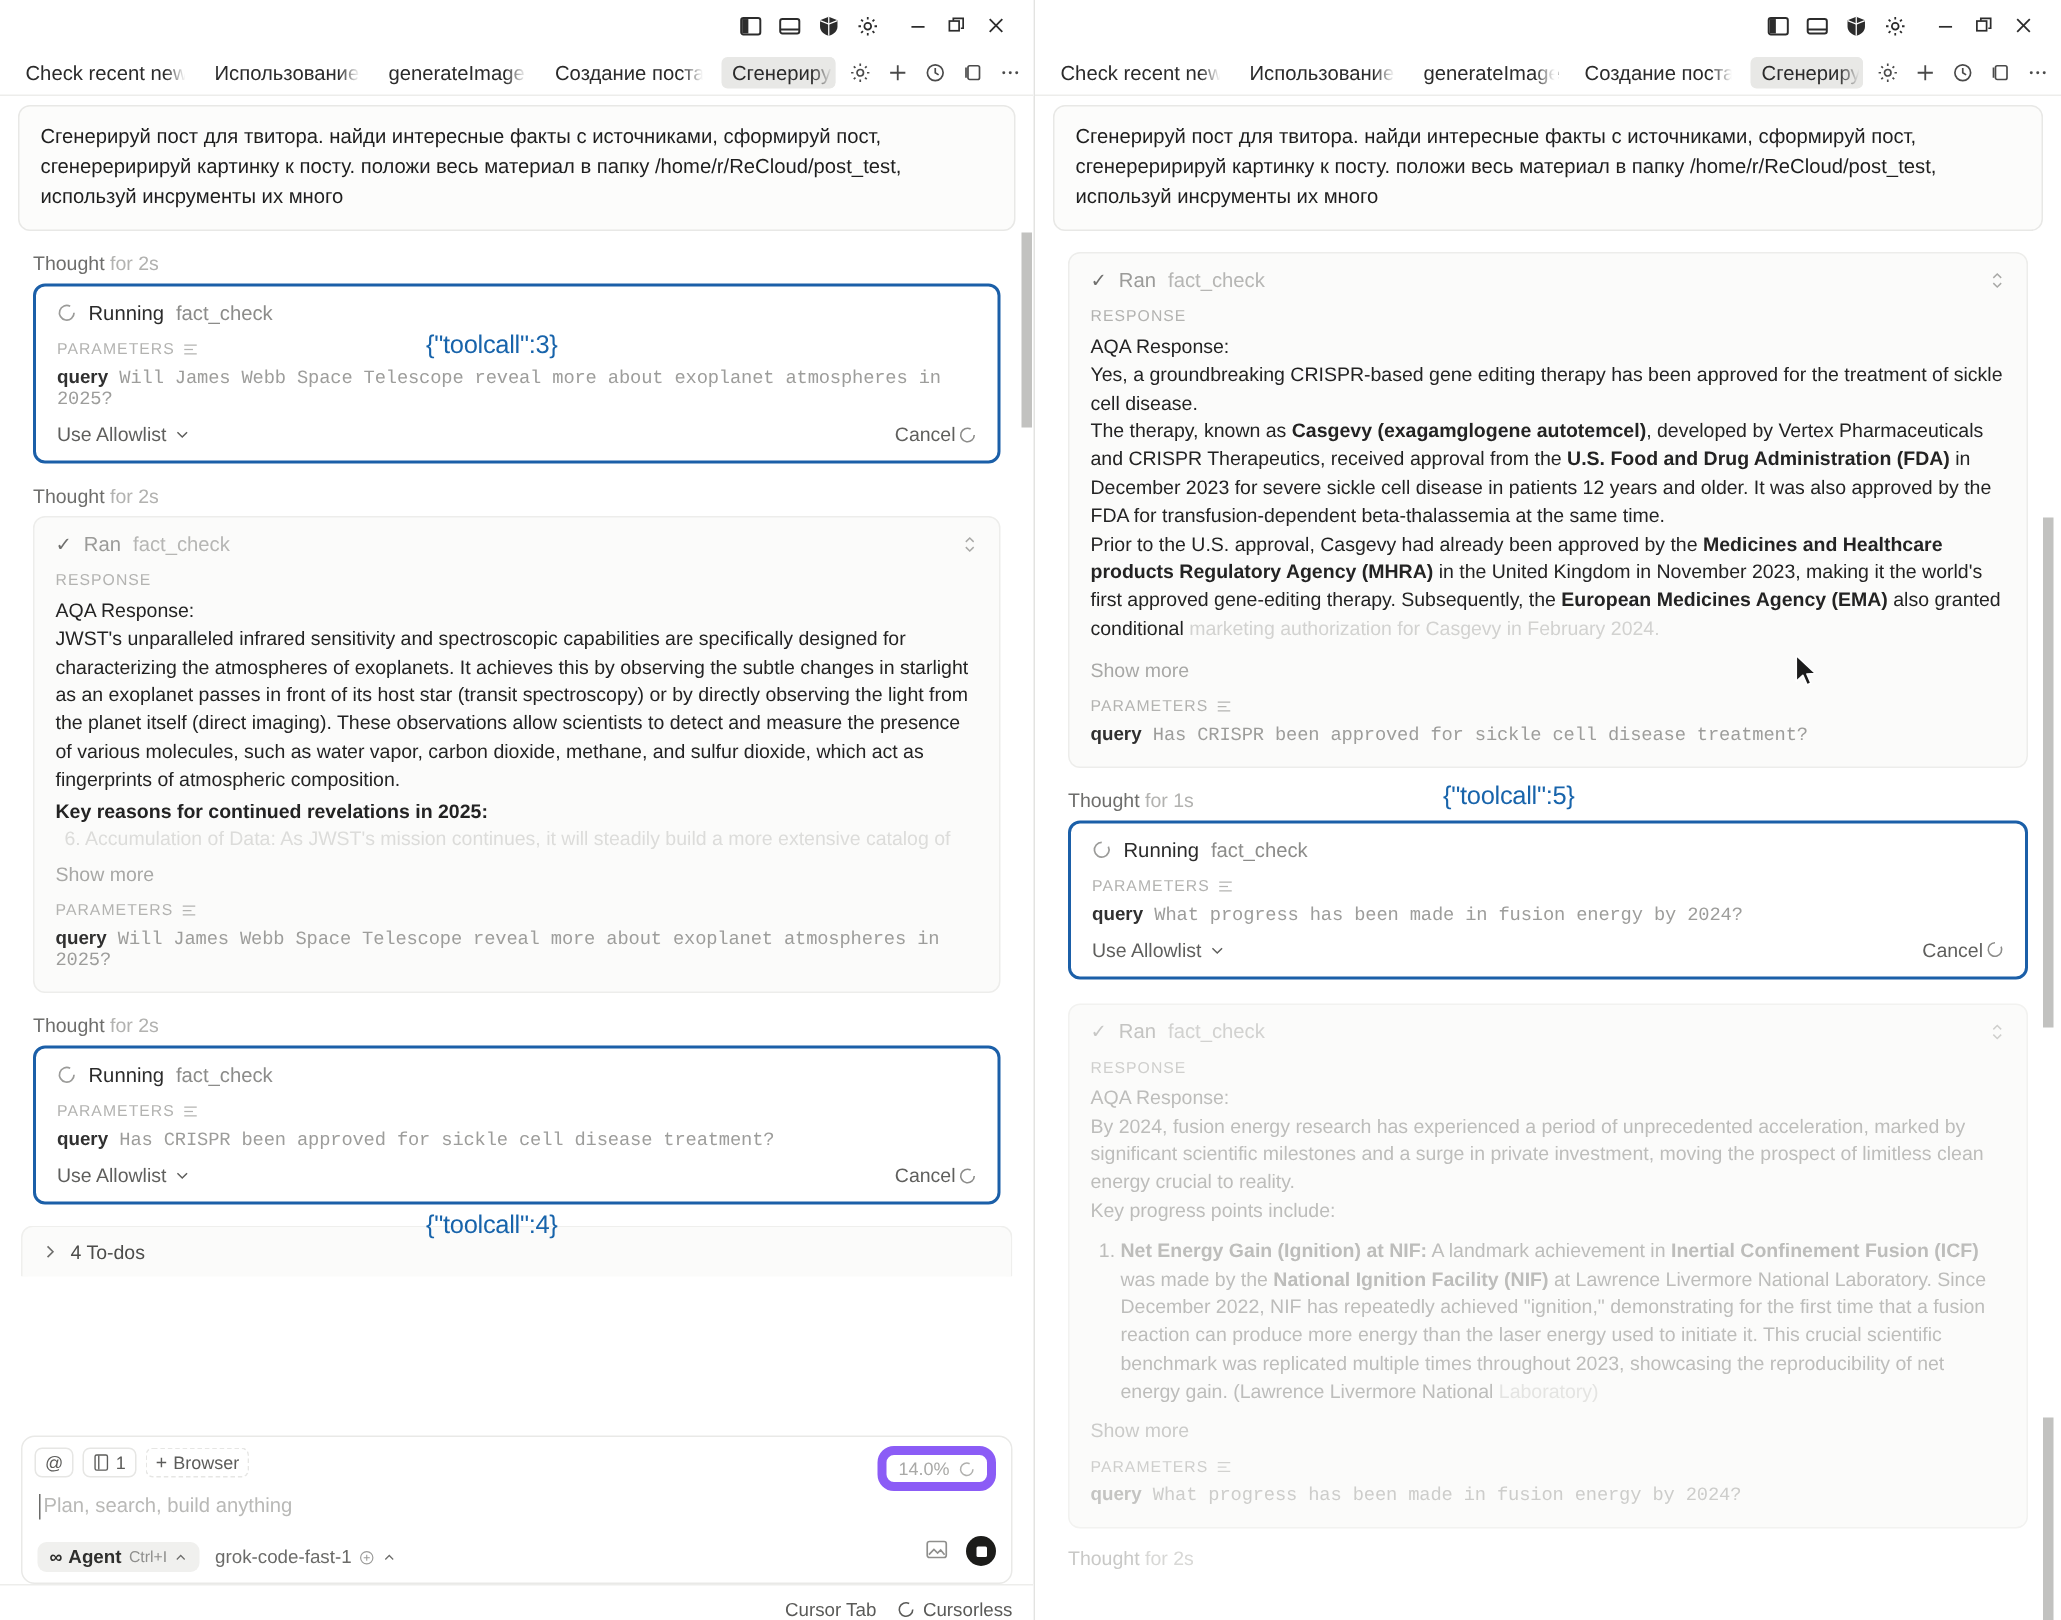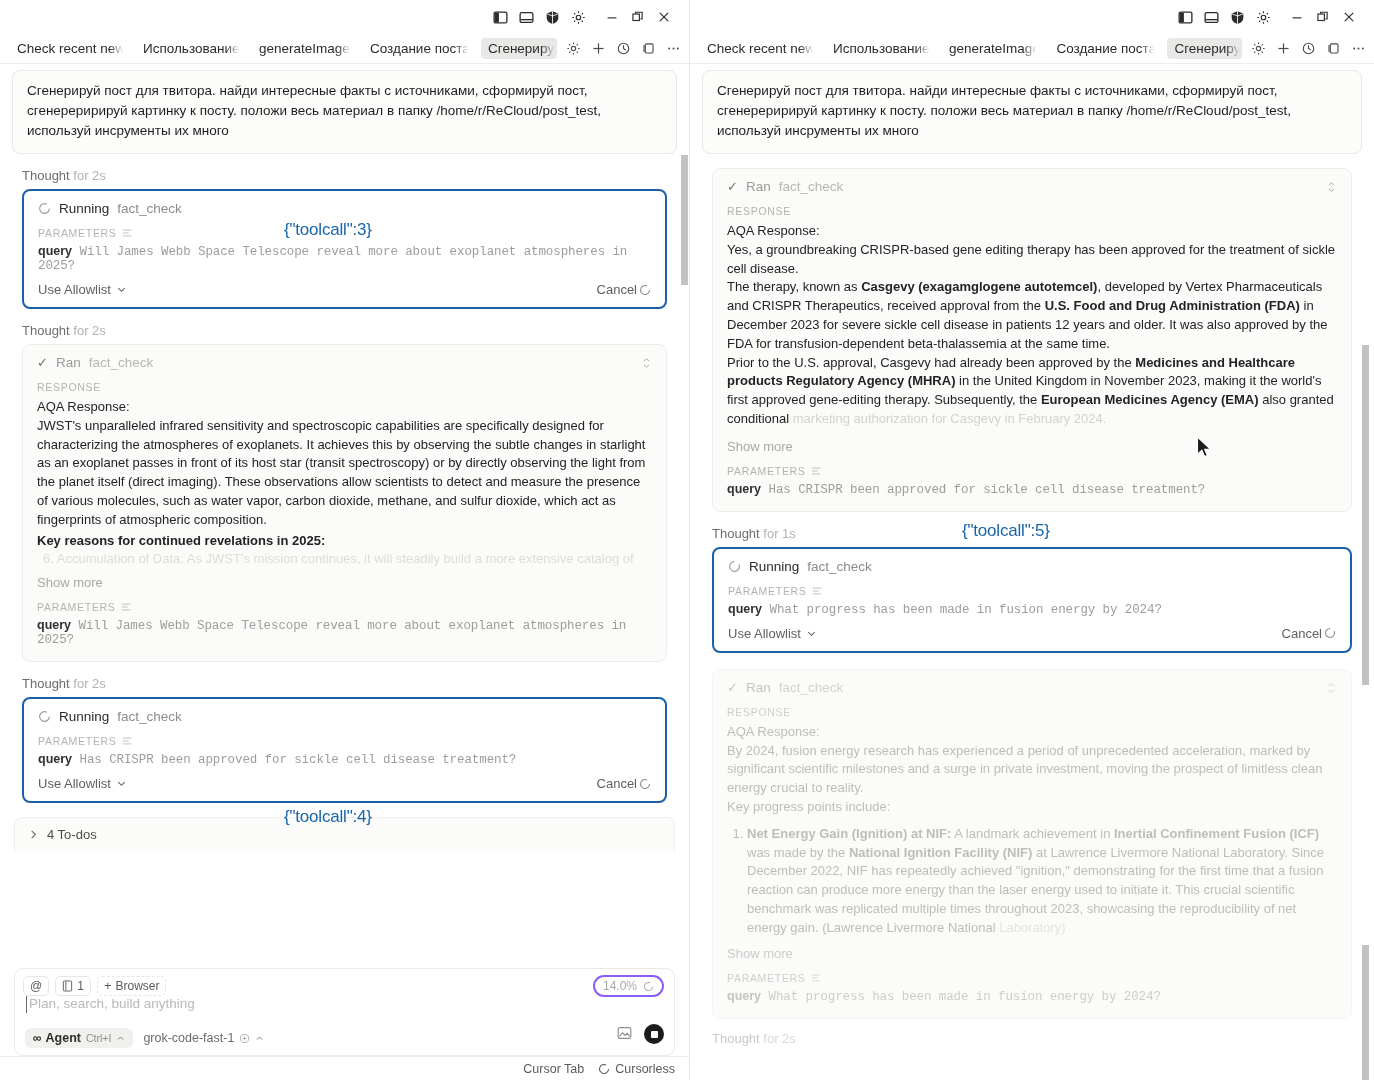--- a/index.html
+++ b/index.html
@@ -127,43 +127,43 @@
     border:1px solid #e9e9e7; border-radius:9px; background:#ffffff;
     padding:7px 8px 7px 8px;
   }
   .comp-top { display:flex; align-items:center; gap:6px; position:relative; }
   .chip {
     border:1px solid #e6e6e4; border-radius:5px; padding:1px 6px; font-size:12px;
     color:#5c5c5a; display:flex; align-items:center; gap:4px; background:#fff; height:20px;
   }
   .chip.dashed { border-style:dashed; }
   .pct {
-    position:absolute; right:2px; top:-1px; border:2px solid #8b5cf6; border-radius:11px;
+    position:absolute; right:2px; top:-1px; border:6px solid #8b5cf6; border-radius:11px;
     padding:2px 8px; font-size:12px; color:#a9a9a7; display:flex; align-items:center; gap:6px;
     background:#fff;
   }
   .comp-input {
-    font-size:13.5px; color:#b9b9b7; padding-left:6px; position:relative;
+    margin-top:11px; font-size:13.5px; color:#b9b9b7; padding-left:6px; position:relative;
   }
   .caret { position:absolute; left:3px; top:0px; width:1px; height:17px; background:#6b6b69; }
   .comp-bottom { display:flex; align-items:center; gap:10px; margin-top:17px; padding-left:2px; position:relative; }
   .agent-chip {
     background:#f0f0ee; border-radius:6px; padding:3px 8px; font-size:12.5px; color:#2e2e2c;
     display:flex; align-items:center; gap:5px; font-weight:600;
   }
   .agent-chip .kbd { font-weight:400; font-size:10.5px; color:#8e8e8c; }
   .model { font-size:12.5px; color:#6b6b69; display:flex; align-items:center; gap:5px; }
   .comp-actions { position:absolute; right:2px; top:-4px; display:flex; align-items:center; gap:12px; }
   .send-btn { width:20px; height:20px; border-radius:50%; background:#1c1c1a; display:flex; align-items:center; justify-content:center; }
   .send-btn .sq { width:7px; height:7px; background:#fff; border-radius:1px; }
 
   
   .statusbar {
     position:absolute; left:0; right:0; bottom:0; height:24px; display:flex;
-    align-items:center; justify-content:flex-end; gap:14px; padding-right:14px;
+    align-items:flex-end; justify-content:flex-end; gap:14px; padding-right:14px;
     font-size:12.5px; color:#5a5a58; border-top:1px solid #ededeb; background:#ffffff;
   }
   .statusbar .si { display:flex; align-items:center; gap:5px; }
 
   
   .sb { position:absolute; width:7px; background:#c2c2c0; border-radius:0; }
 
   
   .cursor { position:absolute; pointer-events:none; }
 </style>

